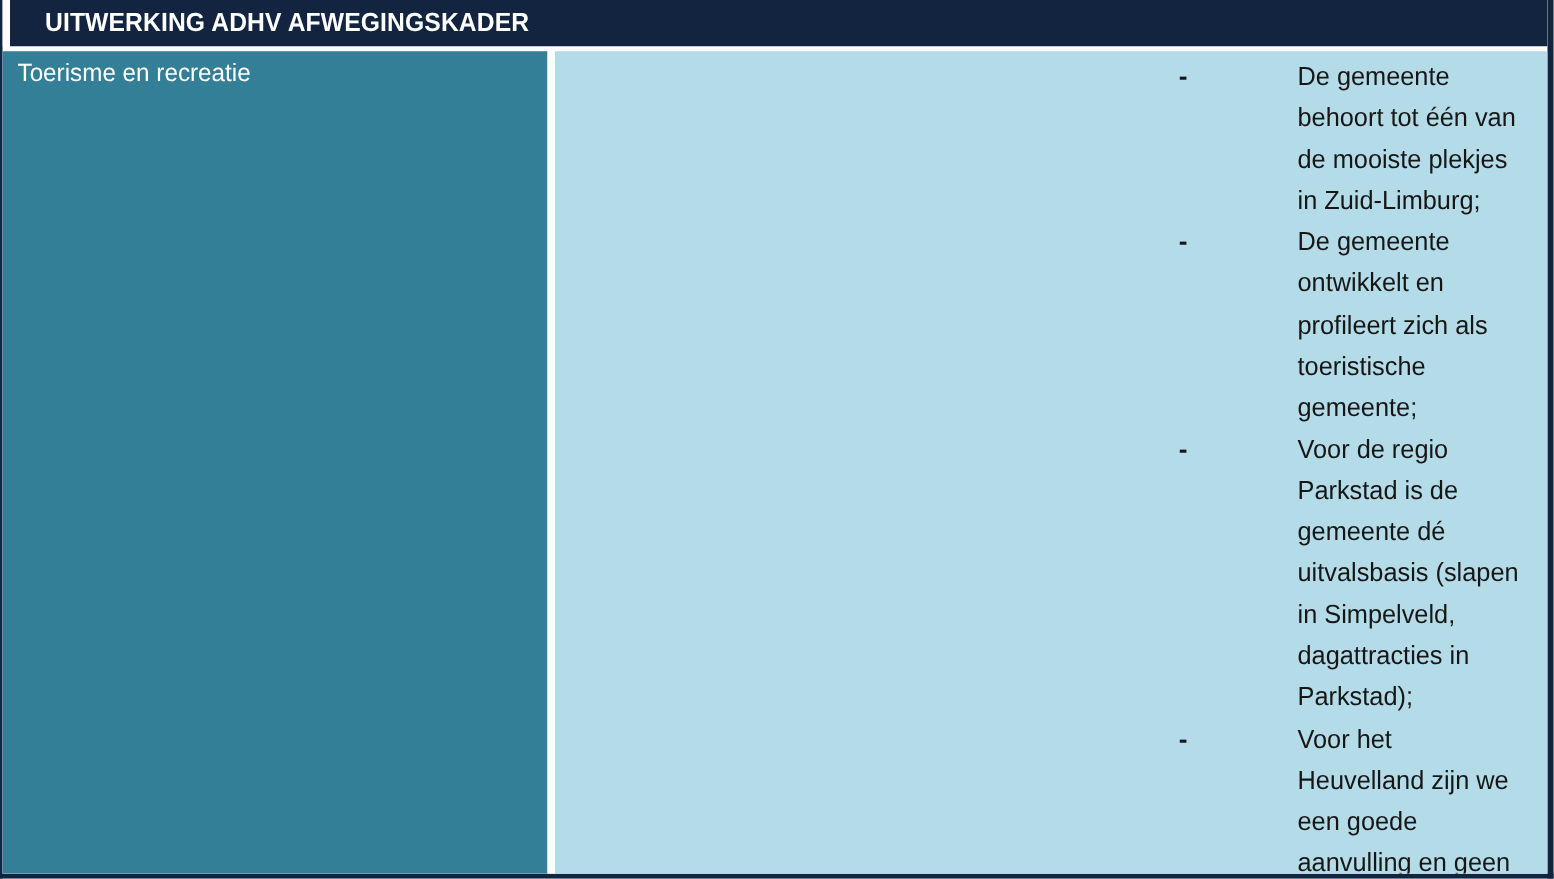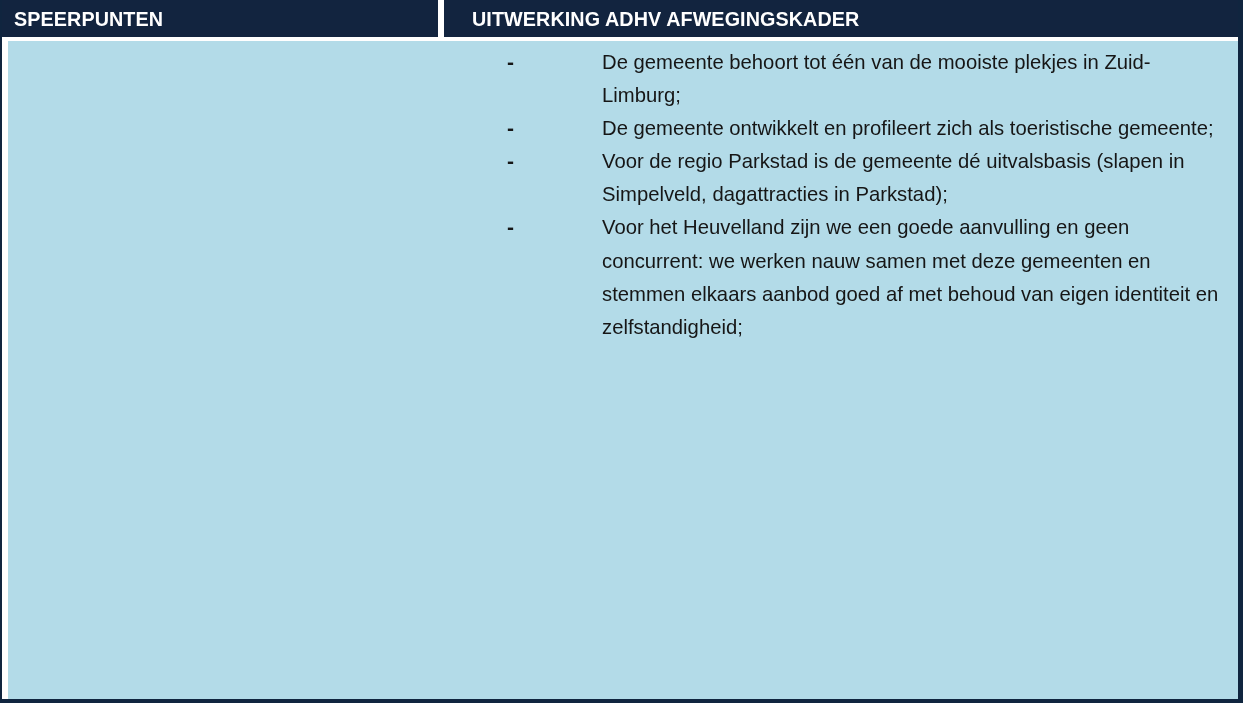--- a/index.html
+++ b/index.html
@@ -144,31 +144,31 @@
     transform-origin: left top;
     width: 103.6%;
   }
 </style>
 </head>
 <body>
 
 <div id="table-root">
 
   <div class="header-row">
-    <div class="th th-left">
-      <span class="th-label">SPEERPUNTEN</span>
-    </div>
     <div class="th-gap"></div>
     <div class="th th-right">
       <span class="th-label">UITWERKING ADHV AFWEGINGSKADER</span>
     </div>
   </div>
 
   <div class="body-row">
 
+    <div class="td-left">
+      <div class="speerpunt-label">Toerisme en recreatie</div>
+    </div>
 
     <div class="td-gap"></div>
 
     <div class="td-right">
       <ul class="bullet-list">
 
         <li class="bullet-item">
           <span class="dash">-</span>
           <span class="bullet-text">De gemeente behoort tot één van de mooiste plekjes in Zuid-Limburg;</span>
         </li>

